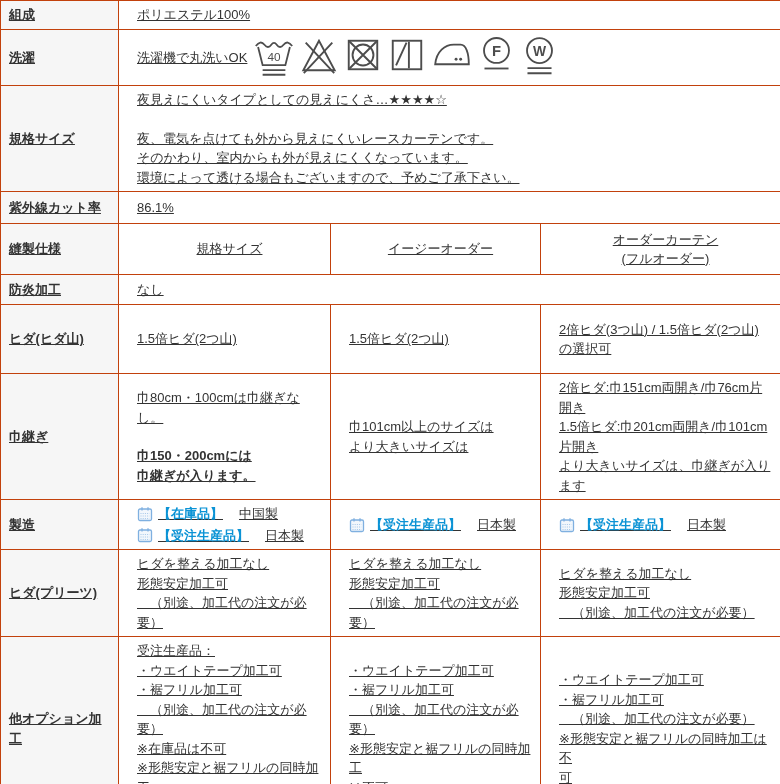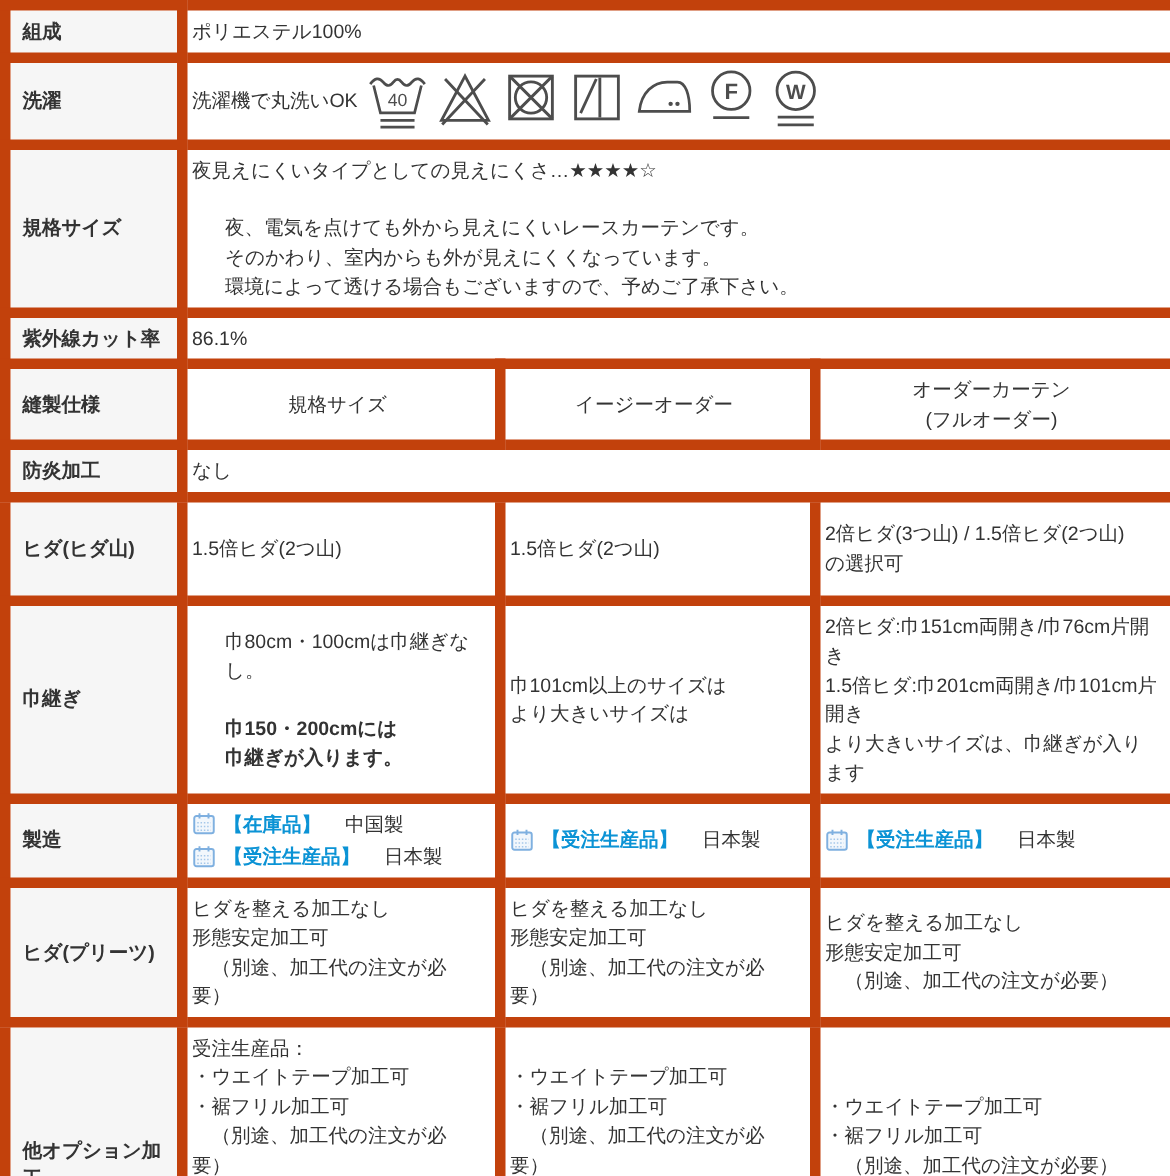--- a/index.html
+++ b/index.html
@@ -1,21 +1,21 @@
 <!DOCTYPE html>
 <html><head>
 <meta charset="utf-8">
 <style>
   html,body{margin:0;padding:0;background:#fff;}
   body{width:780px;font-family:"Liberation Sans","DejaVu Sans",sans-serif;color:#333;}
   table.spec{border-collapse:collapse;table-layout:fixed;width:780px;}
-  .spec th,.spec td{border:7px solid #c2410c;vertical-align:middle;line-height:1.5;overflow:hidden;}
+  .spec th,.spec td{border:1px solid #c2410c;vertical-align:middle;line-height:1.5;overflow:hidden;text-decoration:underline;}
   .spec th{background:#f6f6f6;font-weight:bold;text-align:left;font-size:13px;padding:4px 4px 4px 8px;color:#333;}
-  .spec td{font-size:13px;padding:4px 8px 4px 3px;color:#333;background:#fff;}
-  .pre{white-space:pre-line;margin-left:22px;}
+  .spec td{font-size:13px;padding:4px 8px 4px 18px;color:#333;background:#fff;}
+  .pre{white-space:pre-line;}
   .center{text-align:center;}
   .b{font-weight:bold;}
   .small{font-size:12px;}
   .gap-top{margin-top:19px;}
   .wash-cell{display:flex;align-items:center;gap:7px;}
   .wash-icons{display:flex;align-items:flex-start;gap:6px;}
   .wash-icons svg{display:block;}
   .laundry{stroke:#4d4d4d;stroke-width:2;fill:none;}
   .laundry text{fill:#4d4d4d;stroke:none;font-family:"Liberation Sans","DejaVu Sans",sans-serif;}
   .mfg-line{display:flex;align-items:center;white-space:nowrap;}

